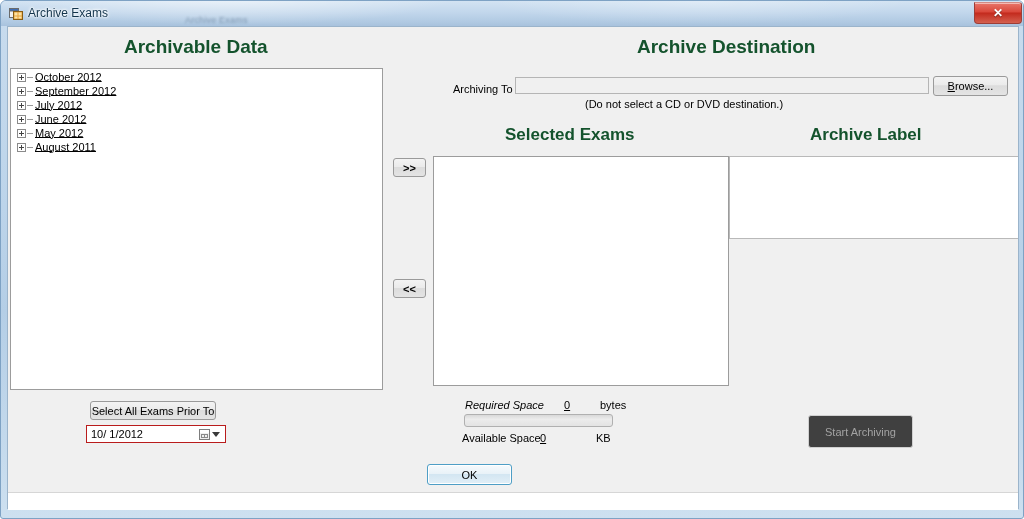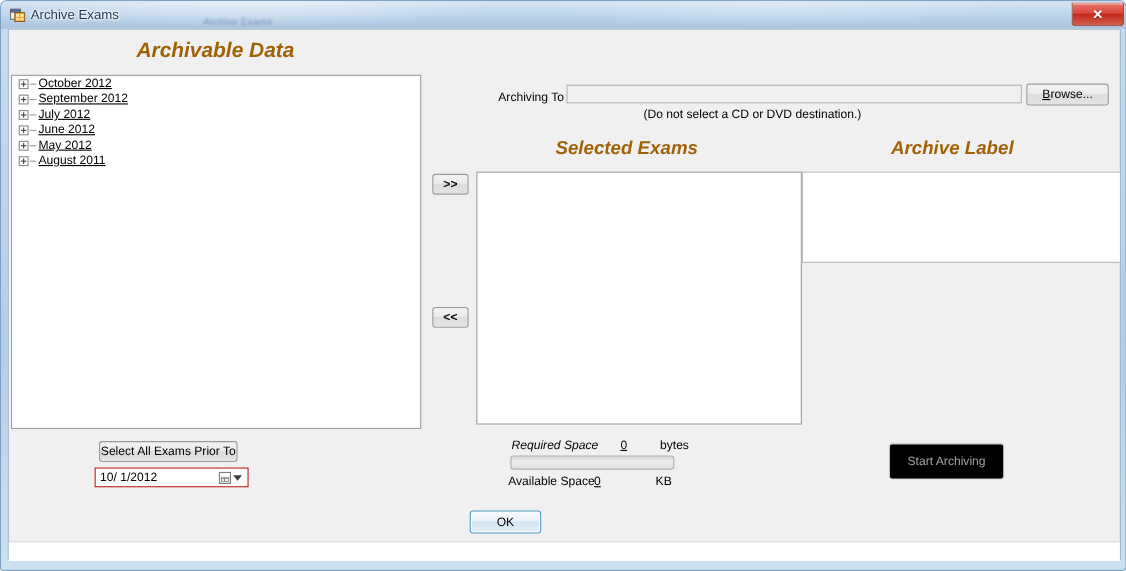--- a/index.html
+++ b/index.html
@@ -107,23 +107,22 @@
     height: 17px;
     background: #ffffff;
     border-top: 1px solid #d6d6d6;
   }
 
   
   .heading {
     position: absolute;
     font-size: 19px;
     font-weight: bold;
-    color: #a16207;
-    white-space: nowrap;
-    font-style: italic;
+    color: #14532d;
+    white-space: nowrap;
   }
   #heading-archivable { left: 116px; top: 9px; }
   #heading-destination { left: 629px; top: 9px; }
   #heading-selected-exams {
     left: 497px; top: 98px;
     font-size: 17px;
   }
   #heading-archive-label {
     left: 802px; top: 98px;
     font-size: 17px;
@@ -194,21 +193,22 @@
     font-size: 11px;
     display: flex;
     align-items: center;
     justify-content: center;
     box-sizing: border-box;
     white-space: nowrap;
   }
   .btn.disabled {
     color: #a3a3a3;
     border-color: #d0d0d0;
-    background: #000000;
+    background: #404040;
+    margin-top: 12px;
   }
 
   #select-all-button {
     position: absolute;
     left: 82px; top: 374px;
     width: 126px; height: 19px;
   }
   #date-picker {
     position: absolute;
     left: 78px; top: 398px;
@@ -377,21 +377,21 @@
     position: absolute;
     left: 800px; top: 376px;
     width: 105px; height: 33px;
     font-size: 11px;
   }
 
   
   #ok-button {
     position: absolute;
     left: 419px; top: 437px;
-    width: 65px; height: 21px;
+    width: 85px; height: 21px;
     border: 1px solid #4e9ec6;
     border-radius: 3px;
     background: linear-gradient(to bottom, #f6fafd 0%, #e9f2f8 45%, #d3e6f2 50%, #e2eff7 100%);
     box-shadow: inset 0 0 0 1px #ffffff;
     font-size: 11px;
     display: flex;
     align-items: center;
     justify-content: center;
     box-sizing: border-box;
   }
@@ -417,20 +417,21 @@
     <div id="ghost-title">Archive Exams</div>
 
     <div id="close-button">
       <span class="x">✕</span>
     </div>
   </div>
 
   <div id="client">
 
     <div class="heading" id="heading-archivable">Archivable Data</div>
+    <div class="heading" id="heading-destination">Archive Destination</div>
     <div class="heading" id="heading-selected-exams">Selected Exams</div>
     <div class="heading" id="heading-archive-label">Archive Label</div>
 
     <div id="treeview">
       <div class="tree-item">
         <span class="tree-expander"></span><span class="tree-dash"></span><span class="tree-label">October 2012</span>
       </div>
       <div class="tree-item">
         <span class="tree-expander"></span><span class="tree-dash"></span><span class="tree-label">September 2012</span>
       </div>

